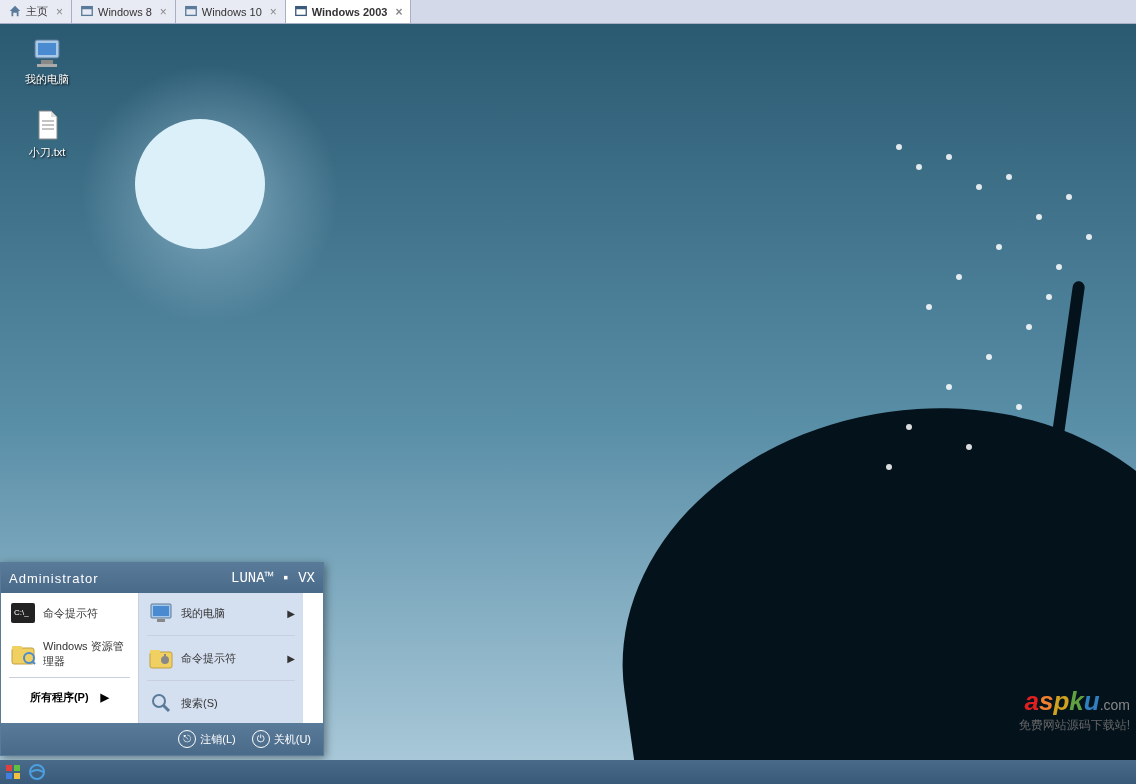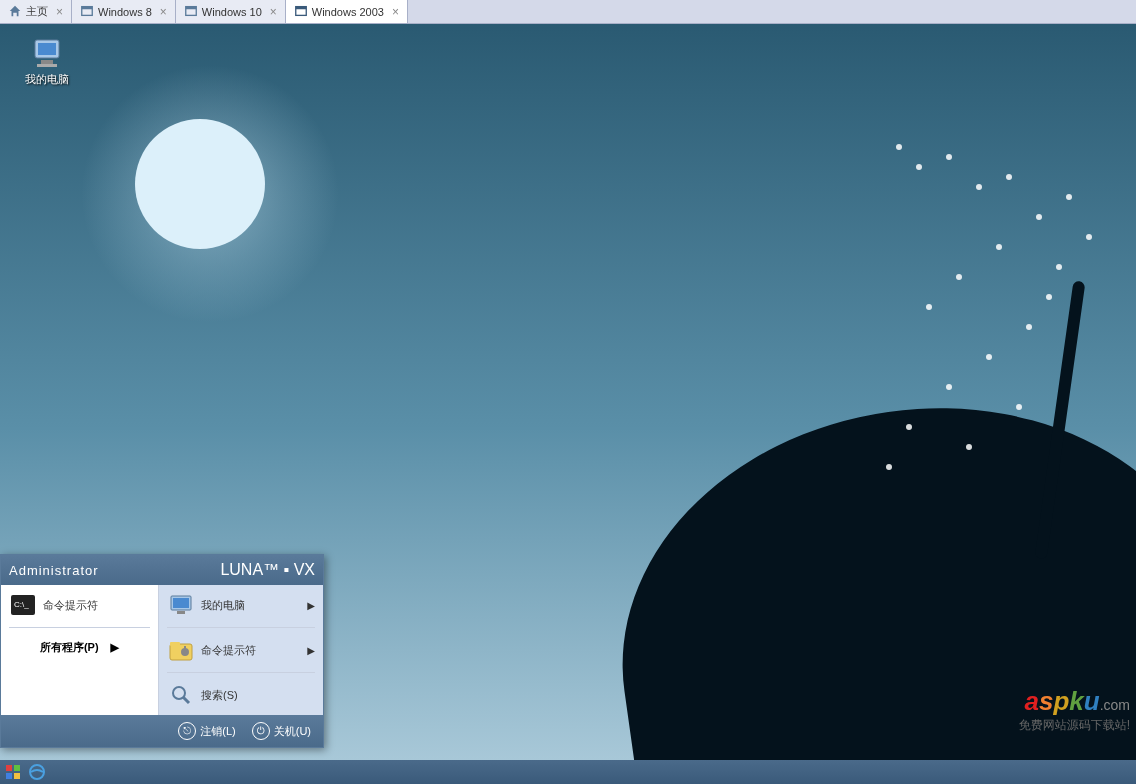--- a/index.html
+++ b/index.html
@@ -1,44 +1,44 @@
 <!DOCTYPE html>
 <html><head>
 <meta charset="utf-8">
 <style>
 * { margin: 0; padding: 0; box-sizing: border-box; font-family: "Microsoft YaHei", Arial, sans-serif; }
 body { width: 1136px; height: 784px; overflow: hidden; position: relative; background: #d4d9e9; }
 
 
 .tabbar { display: flex; height: 24px; background: #d4d9e9; border-bottom: 1px solid #a8b0c8; align-items: stretch; }
 .tab { display: flex; align-items: center; gap: 4px; padding: 0 8px; font-size: 11px; color: #333; border-right: 1px solid #a8b0c8; background: #e8ebf4; cursor: pointer; }
-.tab.active { background: #fff; font-weight: normal; }
+.tab.active { background: #fff; font-weight: bold; }
 .tab .closex { color: #888; font-size: 12px; margin-left: 4px; }
 .tab svg { width: 14px; height: 14px; }
 
 
 .desktop { position: absolute; top: 24px; left: 0; right: 0; bottom: 24px; background: linear-gradient(to bottom, #2a5a72 0%, #5a8fa8 55%, #a8c8d8 100%); overflow: hidden; }
 .moon-glow { position: absolute; left: 80px; top: 40px; width: 260px; height: 260px; border-radius: 50%; background: radial-gradient(circle, rgba(200,230,245,0.5) 0%, rgba(200,230,245,0.2) 40%, transparent 70%); }
 .moon { position: absolute; left: 135px; top: 95px; width: 130px; height: 130px; border-radius: 50%; background: #dcf0fa; }
 .hill { position: absolute; right: -80px; bottom: -50px; width: 600px; height: 400px; background: #04121c; border-radius: 50% 50% 0 0 / 60% 60% 0 0; transform: rotate(-8deg); }
 .tree { position: absolute; right: 30px; bottom: 200px; width: 200px; height: 400px; }
 .tree-trunk { position: absolute; right: 40px; bottom: 0; width: 12px; height: 280px; background: #04121c; transform: rotate(8deg); border-radius: 6px; }
 
 
 .dicons { position: absolute; top: 10px; left: 12px; display: flex; flex-direction: column; gap: 20px; }
 .dicon { width: 70px; display: flex; flex-direction: column; align-items: center; gap: 2px; cursor: pointer; }
 .dicon .ico { width: 36px; height: 36px; display: flex; align-items: center; justify-content: center; }
 .dicon .lbl { color: #fff; font-size: 11px; text-align: center; text-shadow: 1px 1px 2px #000; }
 
 
-.startmenu { position: absolute; left: 0; bottom: 12px; width: 324px; background: #fff; border: 1px solid #5a7a9a; box-shadow: 2px 2px 8px rgba(0,0,0,0.4); }
+.startmenu { position: absolute; left: 0; bottom: 4px; width: 324px; background: #fff; border: 1px solid #5a7a9a; box-shadow: 2px 2px 8px rgba(0,0,0,0.4); }
 .sm-header { height: 30px; background: linear-gradient(to bottom, #5a7a9a, #4a6a8a); color: #fff; display: flex; align-items: center; justify-content: space-between; padding: 0 8px; font-size: 13px; font-family: "Courier New", monospace; letter-spacing: 1px; }
-.sm-header .brand { font-size: 16px; font-family: Liberation Sans, sans-serif; letter-spacing: 0; }
+.sm-header .brand { font-size: 14px; font-family: Liberation Mono, monospace; letter-spacing: 0; }
 .sm-body { display: flex; }
-.sm-left { width: 158px; background: #fff; border-right: 1px solid #c8d0e0; }
+.sm-left { width: 138px; background: #fff; border-right: 1px solid #c8d0e0; }
 .sm-right { width: 164px; background: #d4dff0; }
 .sm-item { display: flex; align-items: center; gap: 6px; padding: 6px 8px; font-size: 11px; color: #333; cursor: pointer; }
 .sm-item .ico { width: 28px; height: 28px; display: flex; align-items: center; justify-content: center; flex-shrink: 0; }
 .sm-item .arrow { margin-left: auto; font-size: 10px; color: #333; }
 .sm-sep { height: 1px; background: #c8d0e0; margin: 2px 8px; }
 .sm-allprogs { padding: 10px 8px; font-size: 11px; font-weight: bold; display: flex; align-items: center; justify-content: center; gap: 12px; cursor: pointer; }
 .sm-footer { height: 32px; background: linear-gradient(to bottom, #5a7a9a, #4a6a8a); display: flex; align-items: center; justify-content: flex-end; gap: 16px; padding: 0 12px; }
 .sm-fbtn { display: flex; align-items: center; gap: 4px; color: #fff; font-size: 11px; cursor: pointer; }
 .sm-fbtn .circ { width: 18px; height: 18px; border: 1px solid #fff; border-radius: 50%; display: flex; align-items: center; justify-content: center; font-size: 10px; }
 
@@ -132,37 +132,60 @@
       <div class="ico">
           <svg viewBox="0 0 36 36">
             <rect x="6" y="6" width="24" height="18" rx="2" fill="#a8c8e8" stroke="#5a7a9a"></rect>
             <rect x="9" y="9" width="18" height="12" fill="#4a8ad0"></rect>
             <rect x="12" y="26" width="12" height="4" fill="#888"></rect>
             <rect x="8" y="30" width="20" height="3" fill="#aaa"></rect>
           </svg>
         </div>
       <div class="lbl">我的电脑</div>
     </div>
+    <div class="dicon">
+      <div class="ico">
+          <svg viewBox="0 0 36 36">
+            <path d="M10 4 L22 4 L28 10 L28 32 L10 32 Z" fill="#fff" stroke="#888"></path>
+            <path d="M22 4 L22 10 L28 10 Z" fill="#ddd"></path>
+            <line x1="13" y1="14" x2="25" y2="14" stroke="#888"></line>
+            <line x1="13" y1="18" x2="25" y2="18" stroke="#888"></line>
+            <line x1="13" y1="22" x2="25" y2="22" stroke="#888"></line>
+          </svg>
+        </div>
+      <div class="lbl">小刀.txt</div>
+    </div>
   </div>
 
   <div class="startmenu">
     <div class="sm-header">
       <span>Administrator</span>
       <span class="brand">LUNA™ ▪ VX</span>
     </div>
     <div class="sm-body">
       <div class="sm-left">
         <div class="sm-item">
           <div class="ico">
               <svg viewBox="0 0 28 28">
                 <rect x="2" y="4" width="24" height="20" rx="2" fill="#222"></rect>
                 <text x="5" y="16" fill="#fff" font-size="8" font-family="monospace">C:\_</text>
               </svg>
             </div>
           <span>命令提示符</span>
+        </div>
+        <div class="sm-item">
+          <div class="ico">
+              <svg viewBox="0 0 28 28">
+                <rect x="3" y="8" width="22" height="16" rx="2" fill="#f0d060" stroke="#c0a040"></rect>
+                <rect x="3" y="6" width="10" height="4" rx="1" fill="#f0d060"></rect>
+                <circle cx="20" cy="18" r="5" fill="none" stroke="#4a8ad0" stroke-width="2"></circle>
+                <line x1="23" y1="21" x2="26" y2="24" stroke="#4a8ad0" stroke-width="2"></line>
+              </svg>
+            </div>
+          <span>Windows 资源管理器</span>
         </div>
         <div class="sm-sep"></div>
         <div class="sm-allprogs">
           <span>所有程序(P)</span>
           <span>▶</span>
         </div>
       </div>
       <div class="sm-right">
         <div class="sm-item">
           <div class="ico">

